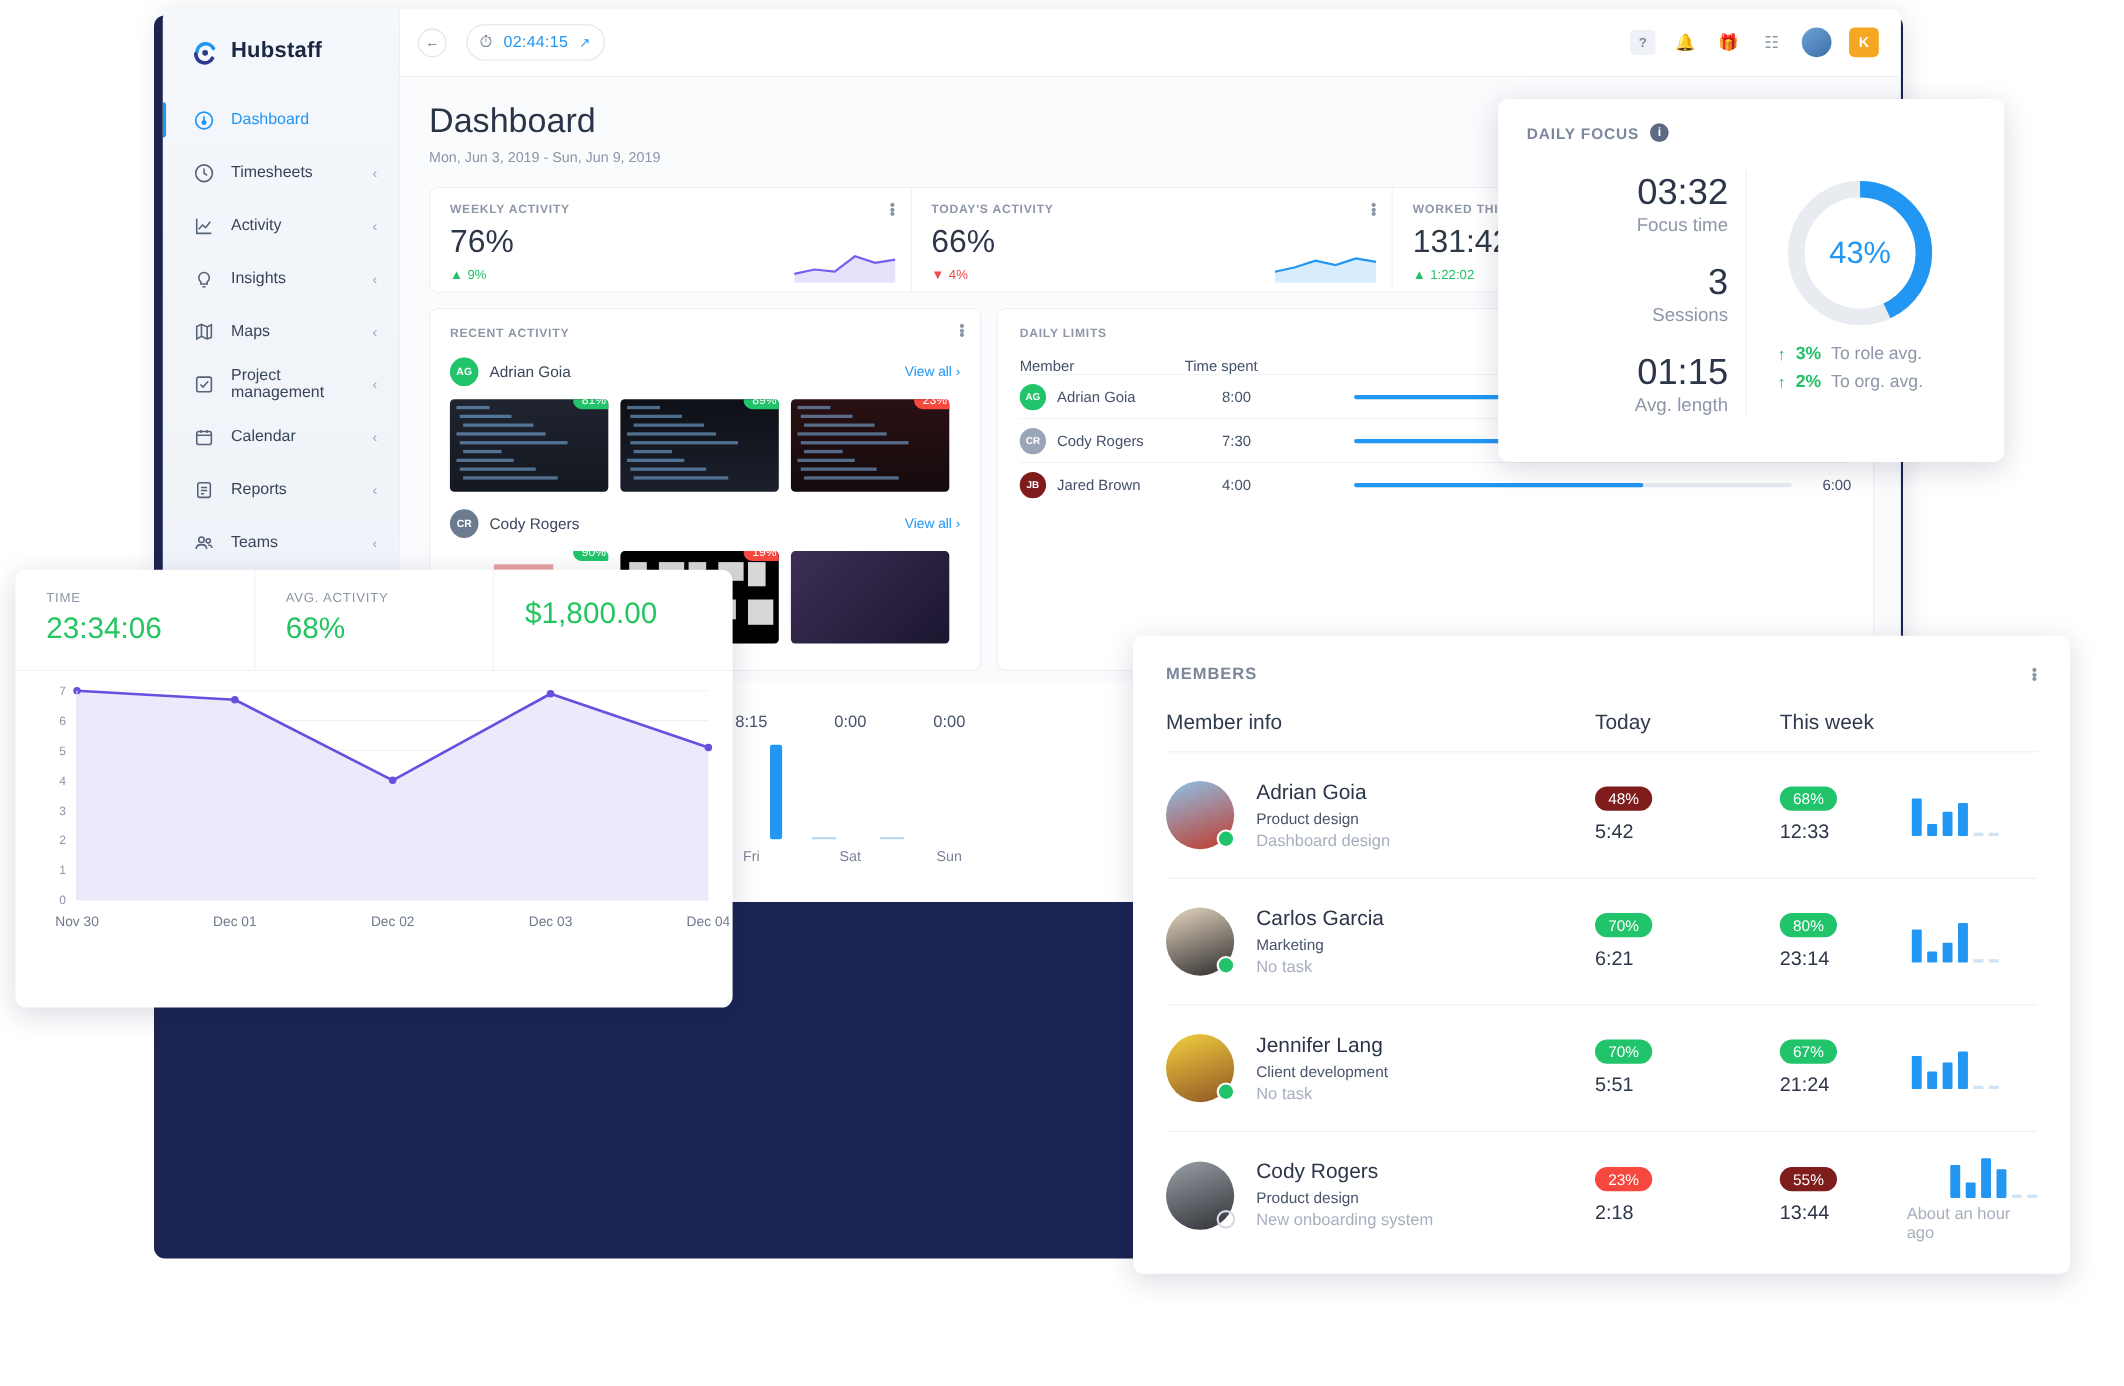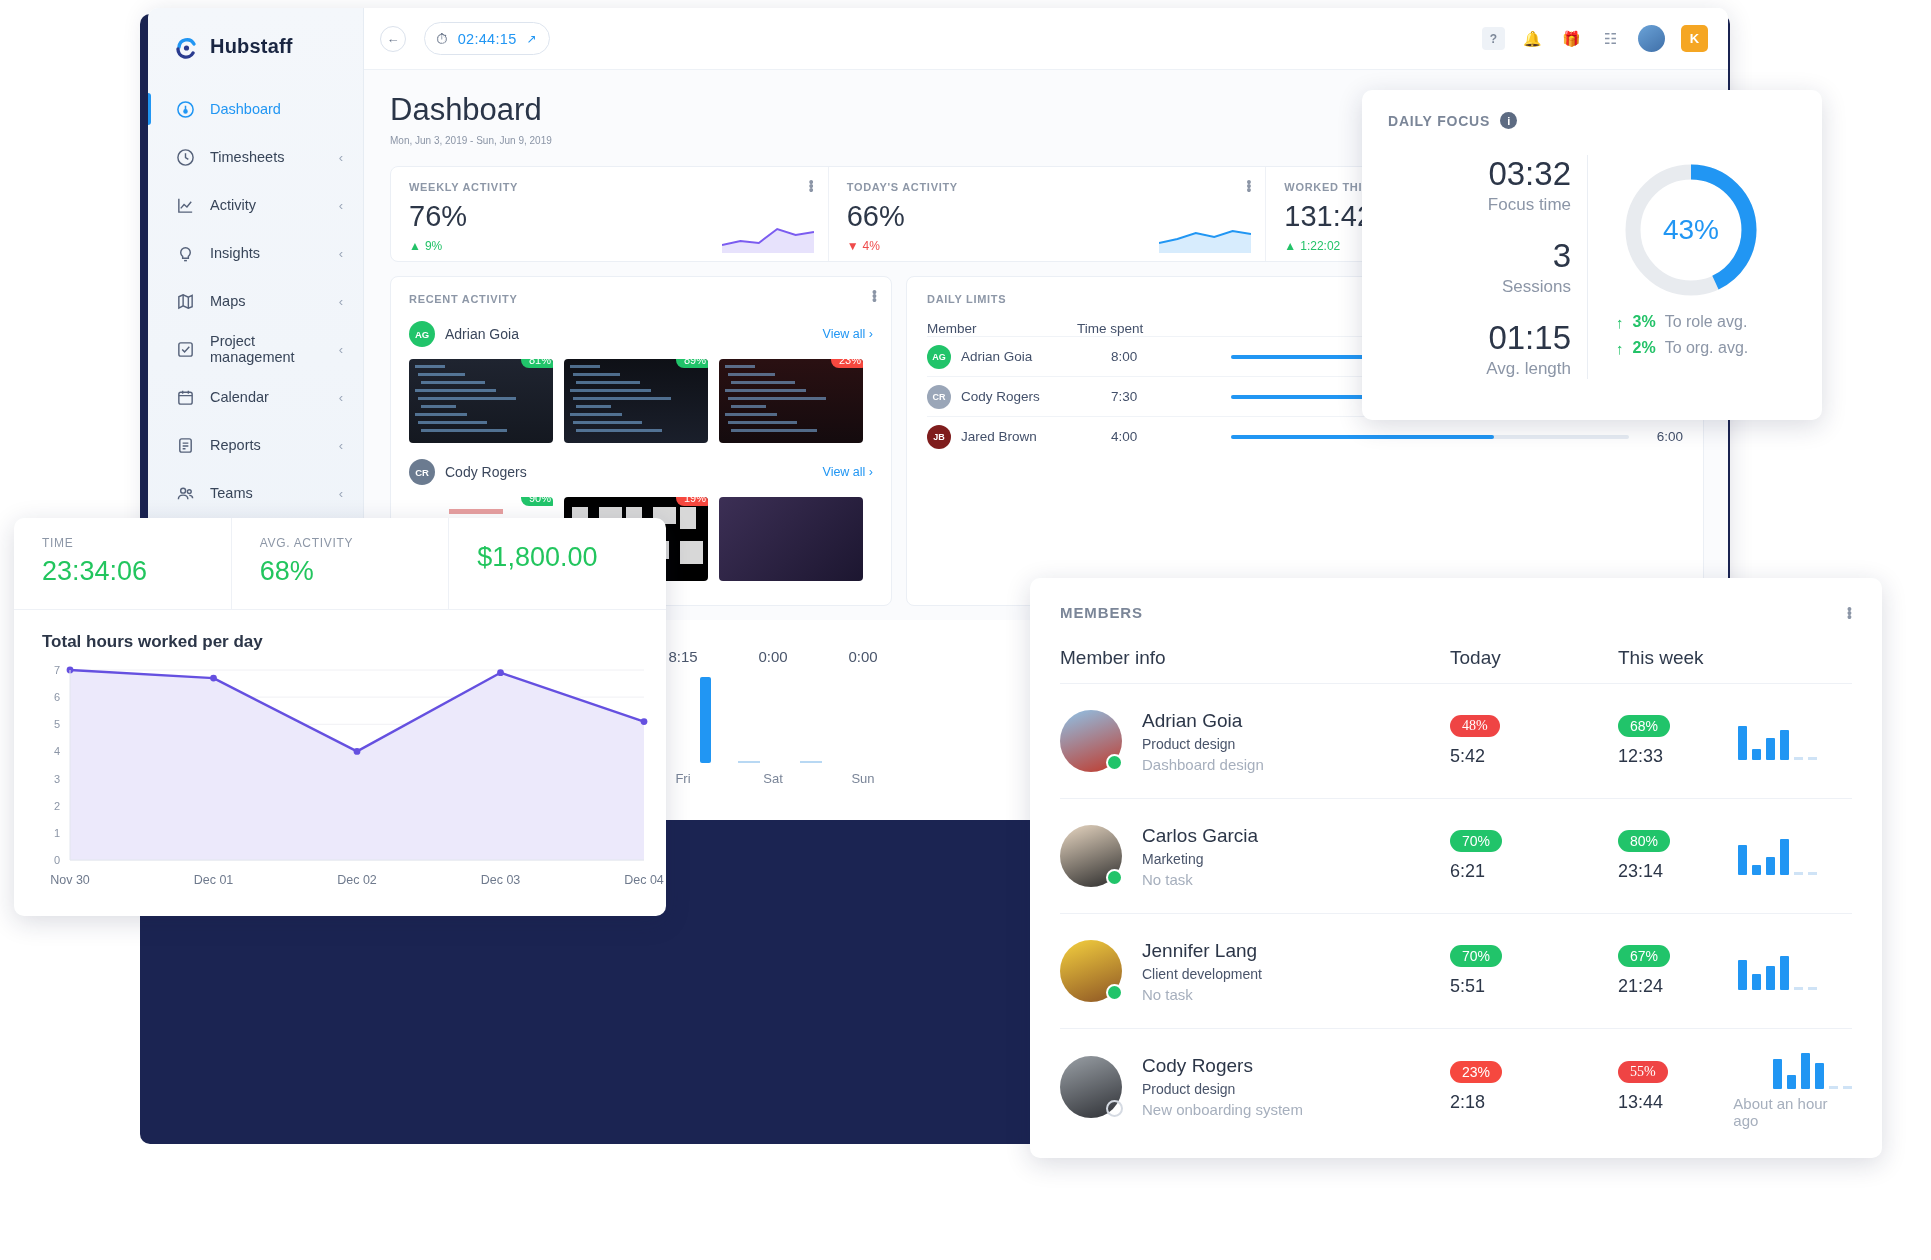--- a/index.html
+++ b/index.html
@@ -74,21 +74,21 @@
   .tb-q { border-radius: 4px; background: #eef2f7; color: #7d8899; font-size: 12px; font-weight: bold; }
   .avatar-sm { width: 27px; height: 27px; border-radius: 50%;
                background: linear-gradient(145deg,#6ba3d8,#3f6fa8); cursor: pointer; }
   .kbadge { width: 27px; height: 27px; border-radius: 5px; background: #f5a623; color: #fff;
             display: flex; align-items: center; justify-content: center; font-size: 13px; font-weight: bold; cursor: pointer; }
 
   
   #content { position: absolute; left: 216px; top: 62px; right: 0; bottom: 0;
              background: #fafbfd; padding: 22px 24px 0 26px; }
   .page-title { font-size: 31px; color: #2a3548; font-weight: normal; }
-  .page-sub { font-size: 10px; color: #8b95a6; margin-top: 7px; }
+  .page-sub { font-size: 13px; color: #8b95a6; margin-top: 7px; }
 
   
   .stat-strip {
     margin-top: 20px; background: #fff; border: 1px solid #ebeff5; border-radius: 8px;
     display: flex; height: 96px; overflow: hidden;
   }
   .stat { flex: 1; padding: 14px 16px 0 18px; position: relative; border-right: 1px solid #eef1f6; }
   .stat:last-child { border-right: none; }
   .stat-label { font-size: 11px; letter-spacing: .7px; color: #8d97a7; font-weight: bold; }
   .stat-val { font-size: 29px; color: #2d3748; margin-top: 7px; font-weight: normal; }
@@ -169,21 +169,21 @@
   .mb-row:last-child { border-bottom: none; }
   .mb-info { width: 390px; display: flex; align-items: center; }
   .mb-av { width: 62px; height: 62px; border-radius: 50%; position: relative; margin-right: 20px; flex: 0 0 62px; }
   .mb-dot { position: absolute; right: -1px; bottom: 1px; width: 17px; height: 17px; border-radius: 50%;
             border: 2.5px solid #fff; }
   .mb-nm { font-size: 19px; color: #2c3648; }
   .mb-role { font-size: 14px; color: #49546a; margin-top: 4px; }
   .mb-task { font-size: 15px; color: #a6afbd; margin-top: 4px; }
   .mb-cell { width: 168px; display: flex; flex-direction: column; align-items: flex-start; }
   .badge { border-radius: 12px; color: #fff; font-size: 14px; padding: 3px 12px; margin-bottom: 9px; }
-  .bg-g { background: #21c46a; } .bg-y { background: #ef4444; font-family: Liberation Serif, serif; } .bg-r { background: #f6483f; }
+  .bg-g { background: #21c46a; } .bg-y { background: #7f1d1d; } .bg-r { background: #f6483f; }
   .mb-hrs { font-size: 18px; color: #2c3648; }
   .mb-spark { display: flex; align-items: flex-end; gap: 5px; height: 44px; }
   .sb { width: 9px; background: #2196f3; border-radius: 1px; }
   .sd { width: 9px; height: 3px; background: #cfe3f6; }
   .mb-ago { font-size: 15px; color: #a6afbd; margin-left: 14px; }
   .mb-tail { display: flex; align-items: center; flex: 1; }
 
   
   #chartcard { left: 14px; top: 518px; width: 652px; height: 398px; padding: 0; }
   .cc-strip { display: flex; height: 92px; border-bottom: 1px solid #eef1f6; }
@@ -592,21 +592,20 @@
         </div>
         <div class="cc-cell">
           <div class="cc-lab">AVG. ACTIVITY</div>
           <div class="cc-val">68%</div>
         </div>
         <div class="cc-cell">
           <div class="cc-lab"></div>
           <div class="cc-val">$1,800.00</div>
         </div>
       </div>
-    <div class="cc-title">Total hours worked per day</div>
     <div class="cc-plot" id="plot-host">
         <svg width="652" height="230" viewBox="0 0 652 230">
           <line x1="56" y1="196.0" x2="630" y2="196.0" stroke="#f0f0f4" stroke-width="1"></line>
           <line x1="56" y1="168.9" x2="630" y2="168.9" stroke="#f0f0f4" stroke-width="1"></line>
           <line x1="56" y1="141.7" x2="630" y2="141.7" stroke="#f0f0f4" stroke-width="1"></line>
           <line x1="56" y1="114.6" x2="630" y2="114.6" stroke="#f0f0f4" stroke-width="1"></line>
           <line x1="56" y1="87.4" x2="630" y2="87.4" stroke="#f0f0f4" stroke-width="1"></line>
           <line x1="56" y1="60.3" x2="630" y2="60.3" stroke="#f0f0f4" stroke-width="1"></line>
           <line x1="56" y1="33.1" x2="630" y2="33.1" stroke="#f0f0f4" stroke-width="1"></line>
           <line x1="56" y1="6.0" x2="630" y2="6.0" stroke="#f0f0f4" stroke-width="1"></line>

